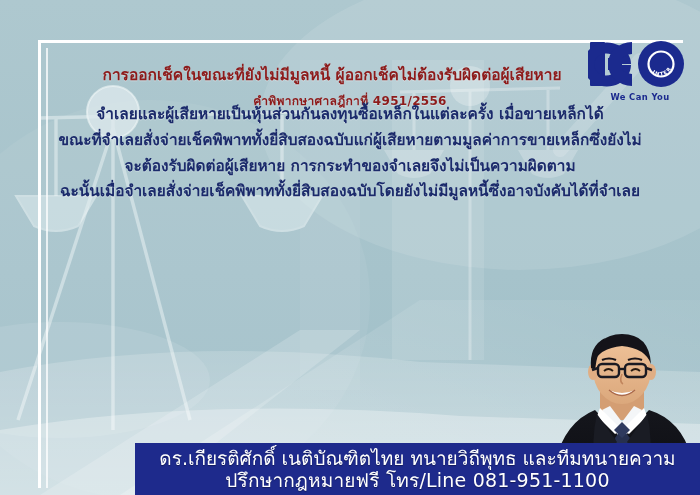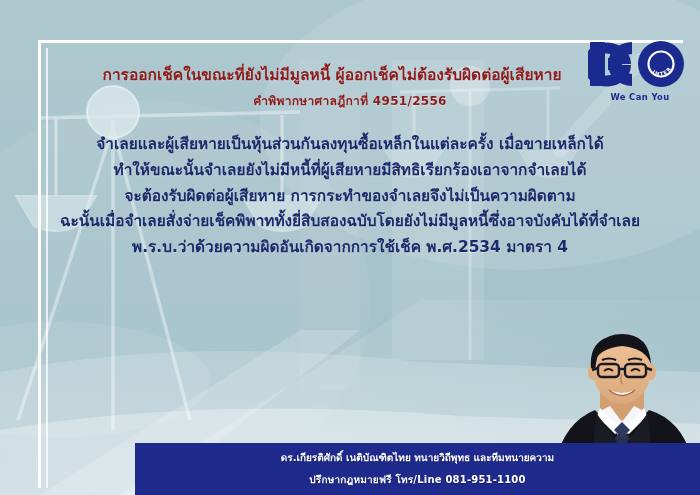--- a/index.html
+++ b/index.html
@@ -36,21 +36,21 @@
     font-weight:bold;
     font-size:15.5px;
     line-height:26px;
     text-shadow:0 1px 0 rgba(255,255,255,.35);
   }
   .title-line { display:block; white-space:nowrap; }
   .title-line.l1 { padding-right:36px; }
   .title-line.l2 { font-size:12px; letter-spacing:.3px; }
 
   .body-block {
-    position:absolute; left:0; top:132px; width:700px;
+    position:absolute; left:0; top:102px; width:700px;
     text-align:center;
     color:#1b2a6b;
     font-weight:bold;
     font-size:15.4px;
     line-height:25.8px;
     text-shadow:0 1px 0 rgba(255,255,255,.3);
   }
   .body-line { display:block; white-space:nowrap; }
 
   
@@ -66,21 +66,21 @@
   
   .footer-bar {
     position:absolute; left:135px; top:443px; width:565px; height:52px;
     background:#1e2a8c;
     color:#ffffff;
     text-align:center;
     padding-top:4px;
   }
   .footer-line {
     display:block; white-space:nowrap;
-    font-size:10px; font-weight:bold; line-height:22px;
+    font-size:19px; font-weight:normal; line-height:22px;
     text-shadow:0 1px 1px rgba(0,0,0,.35);
   }
   .footer-line.l2 { letter-spacing:.2px; }
 </style>
 </head>
 <body>
 
 <div id="stage">
 
   <svg class="bg-svg" viewBox="0 0 700 495" preserveAspectRatio="none">
@@ -258,24 +258,23 @@
 
   <div class="content">
 
     <div class="title-block">
       <span class="title-line l1">การออกเช็คในขณะที่ยังไม่มีมูลหนี้ ผู้ออกเช็คไม่ต้องรับผิดต่อผู้เสียหาย</span>
       <span class="title-line l2">คำพิพากษาศาลฎีกาที่ 4951/2556</span>
     </div>
 
     <div class="body-block">
       <span class="body-line">จำเลยและผู้เสียหายเป็นหุ้นส่วนกันลงทุนซื้อเหล็กในแต่ละครั้ง เมื่อขายเหล็กได้</span>
-      <span class="body-line">ทำให้ขณะนั้นจำเลยยังไม่มีหนี้ที่ผู้เสียหายมีสิทธิเรียกร้องเอาจากจำเลยได้</span>
+      <span class="body-line">ขณะที่จำเลยสั่งจ่ายเช็คพิพาททั้งยี่สิบสองฉบับแก่ผู้เสียหายตามมูลค่าการขายเหล็กซึ่งยังไม่</span>
       <span class="body-line">จะต้องรับผิดต่อผู้เสียหาย การกระทำของจำเลยจึงไม่เป็นความผิดตาม</span>
       <span class="body-line">ฉะนั้นเมื่อจำเลยสั่งจ่ายเช็คพิพาททั้งยี่สิบสองฉบับโดยยังไม่มีมูลหนี้ซึ่งอาจบังคับได้ที่จำเลย</span>
-      <span class="body-line">พ.ร.บ.ว่าด้วยความผิดอันเกิดจากการใช้เช็ค พ.ศ.2534 มาตรา 4</span>
     </div>
 
   </div>
 
   <div class="footer-bar">
     <span class="footer-line l1">ดร.เกียรติศักดิ์ เนติบัณฑิตไทย ทนายวิถีพุทธ และทีมทนายความ</span>
     <span class="footer-line l2">ปรึกษากฎหมายฟรี โทร/Line 081-951-1100</span>
   </div>
 
 </div>

